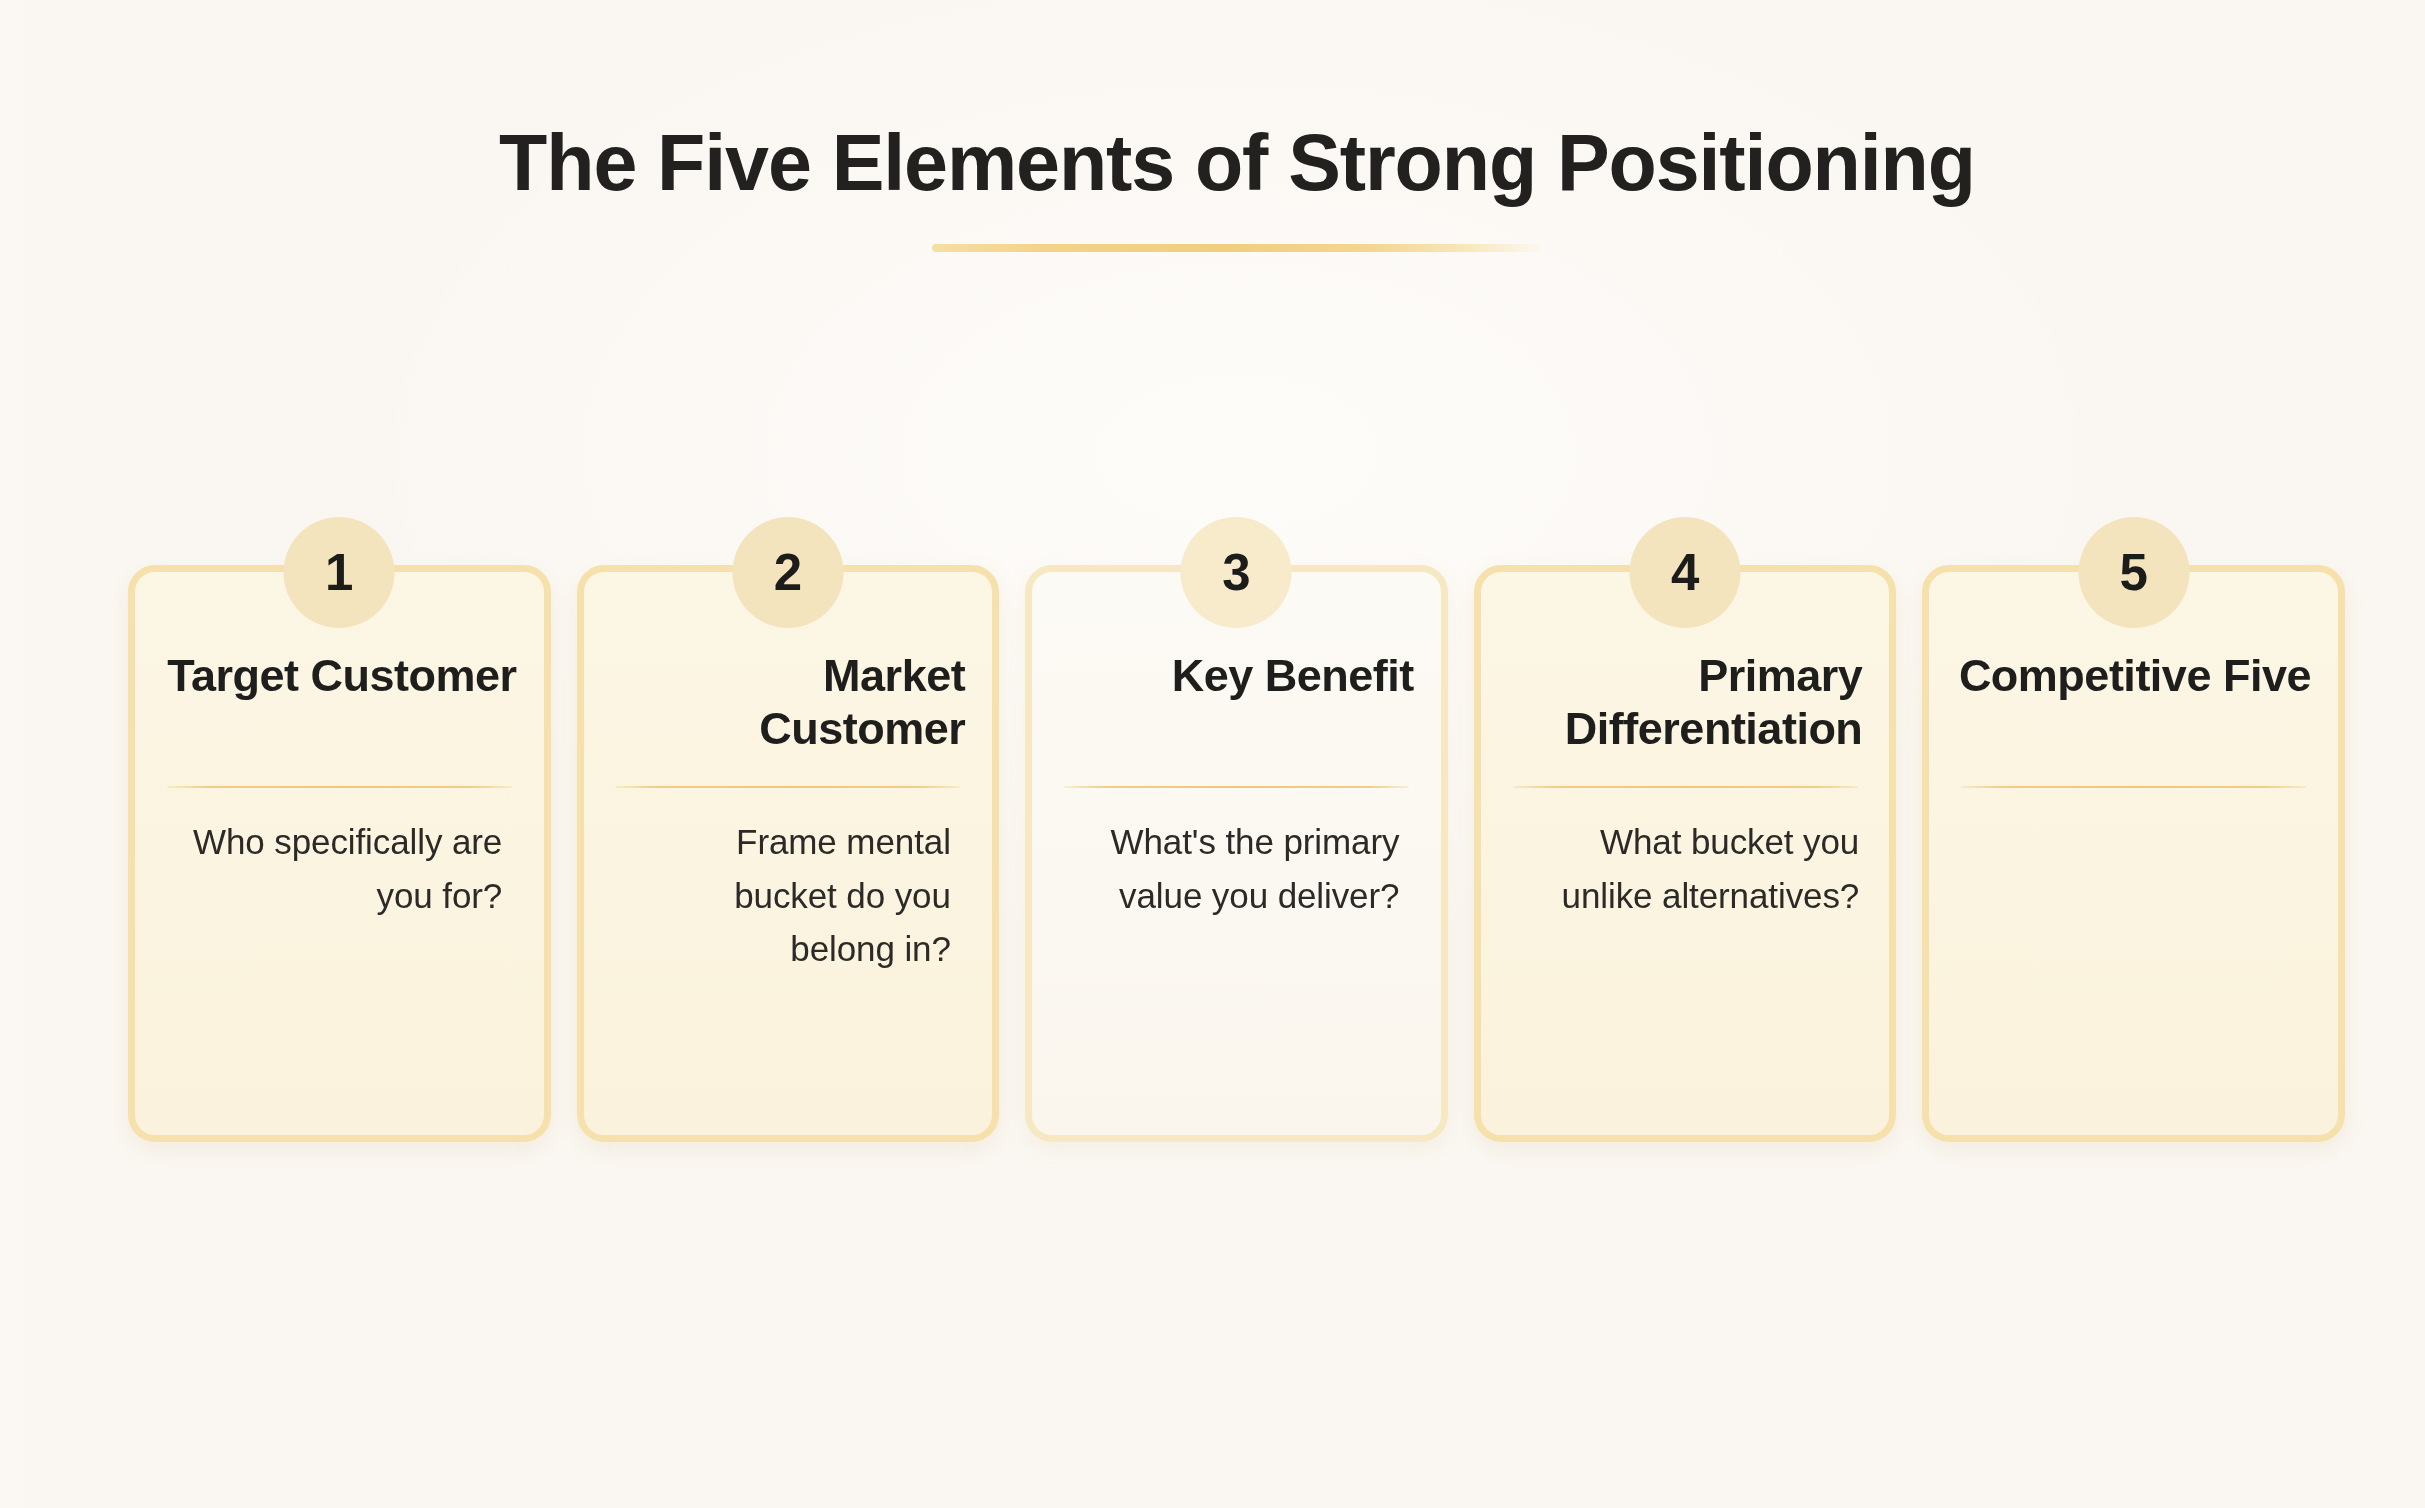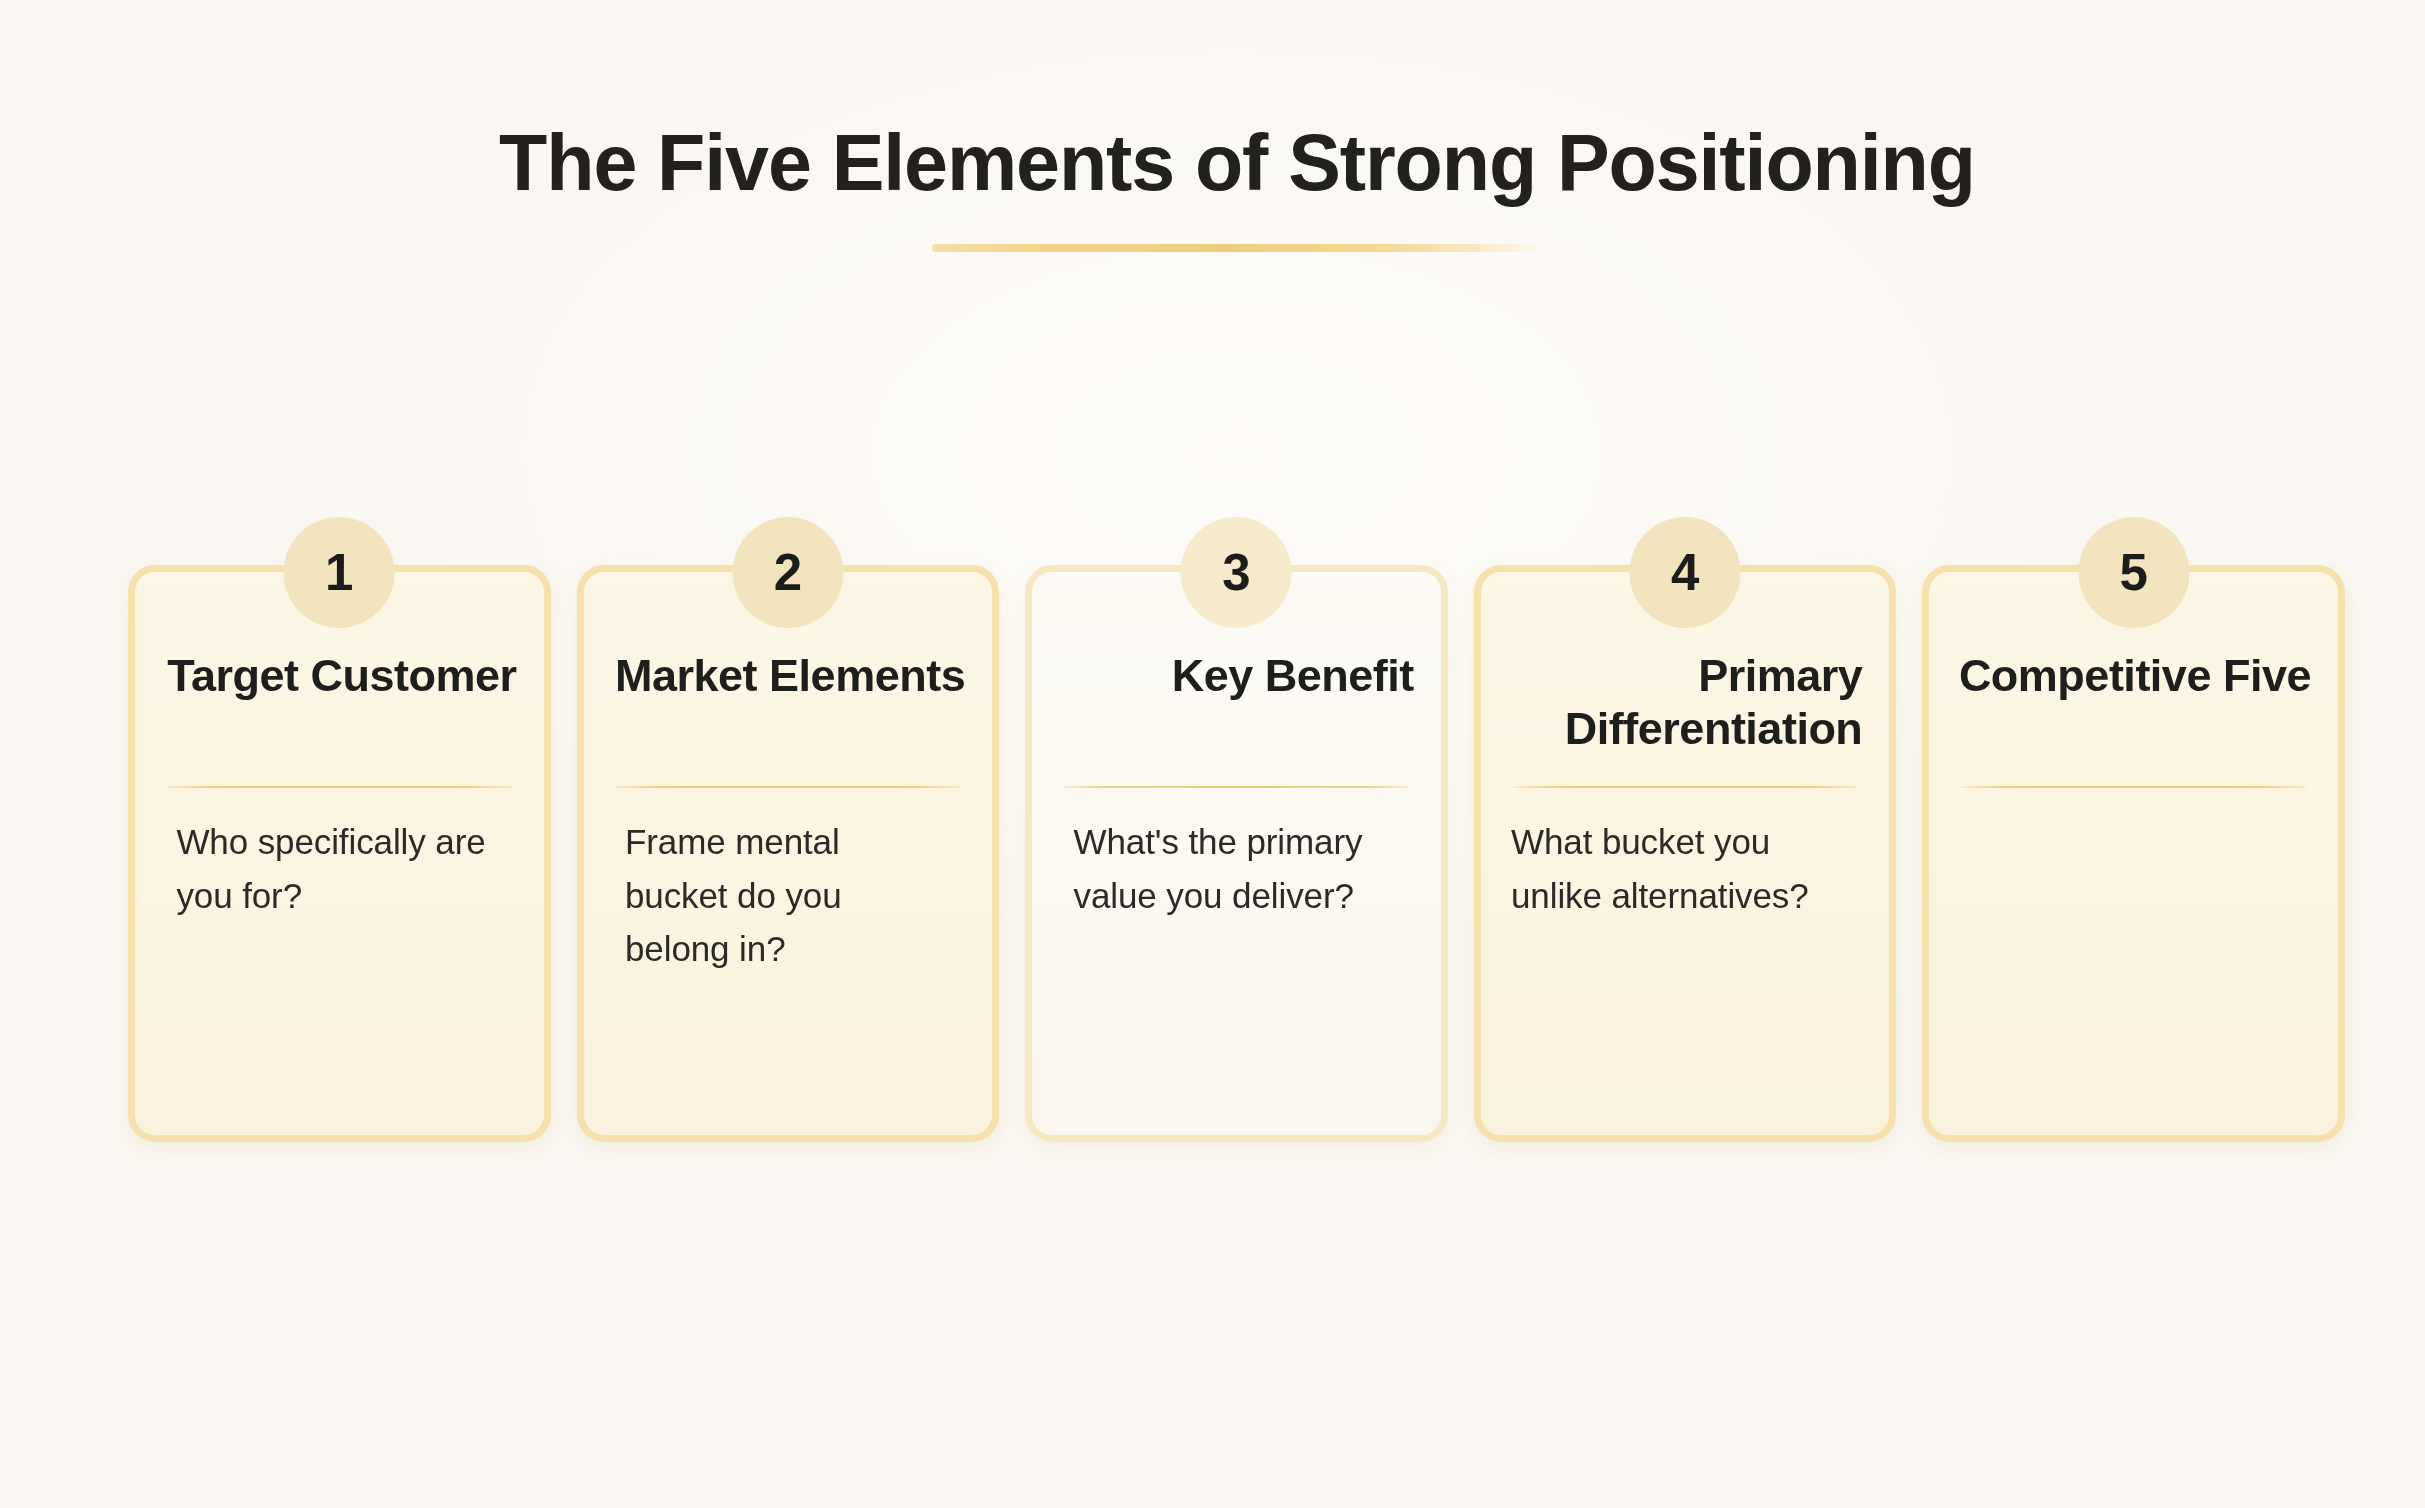--- a/index.html
+++ b/index.html
@@ -137,21 +137,21 @@
     background: linear-gradient(90deg,
         rgba(240,206,126,0.25) 0%,
         #EFCE86 12%,
         #EDC877 50%,
         #EFCE86 88%,
         rgba(240,206,126,0.25) 100%);
   }
 
   .card-question {
     margin: 27px 3.2px 0 3.2px;
-    text-align: left;
+    text-align: right;
     font-size: 35px;
     line-height: 1.52;
     font-weight: 400;
     letter-spacing: -0.1px;
     color: #2B2A27;
   }
 
   
   .card-question.w-narrow { padding: 0 11.2px; }
 </style>
@@ -172,21 +172,21 @@
         <div class="badge">1</div>
         <h2 class="card-title">Target Customer</h2>
         <div class="card-divider"></div>
         <p class="card-question w-narrow">Who specifically are you for?</p>
       </div>
     </div>
 
     <div class="card-wrap">
       <div class="card">
         <div class="badge">2</div>
-        <h2 class="card-title">Market Elements</h2>
+        <h2 class="card-title">Market Customer</h2>
         <div class="card-divider"></div>
         <p class="card-question w-narrow">Frame mental bucket do you belong in?</p>
       </div>
     </div>
 
     <div class="card-wrap">
       <div class="card light">
         <div class="badge light">3</div>
         <h2 class="card-title">Key Benefit</h2>
         <div class="card-divider"></div>

